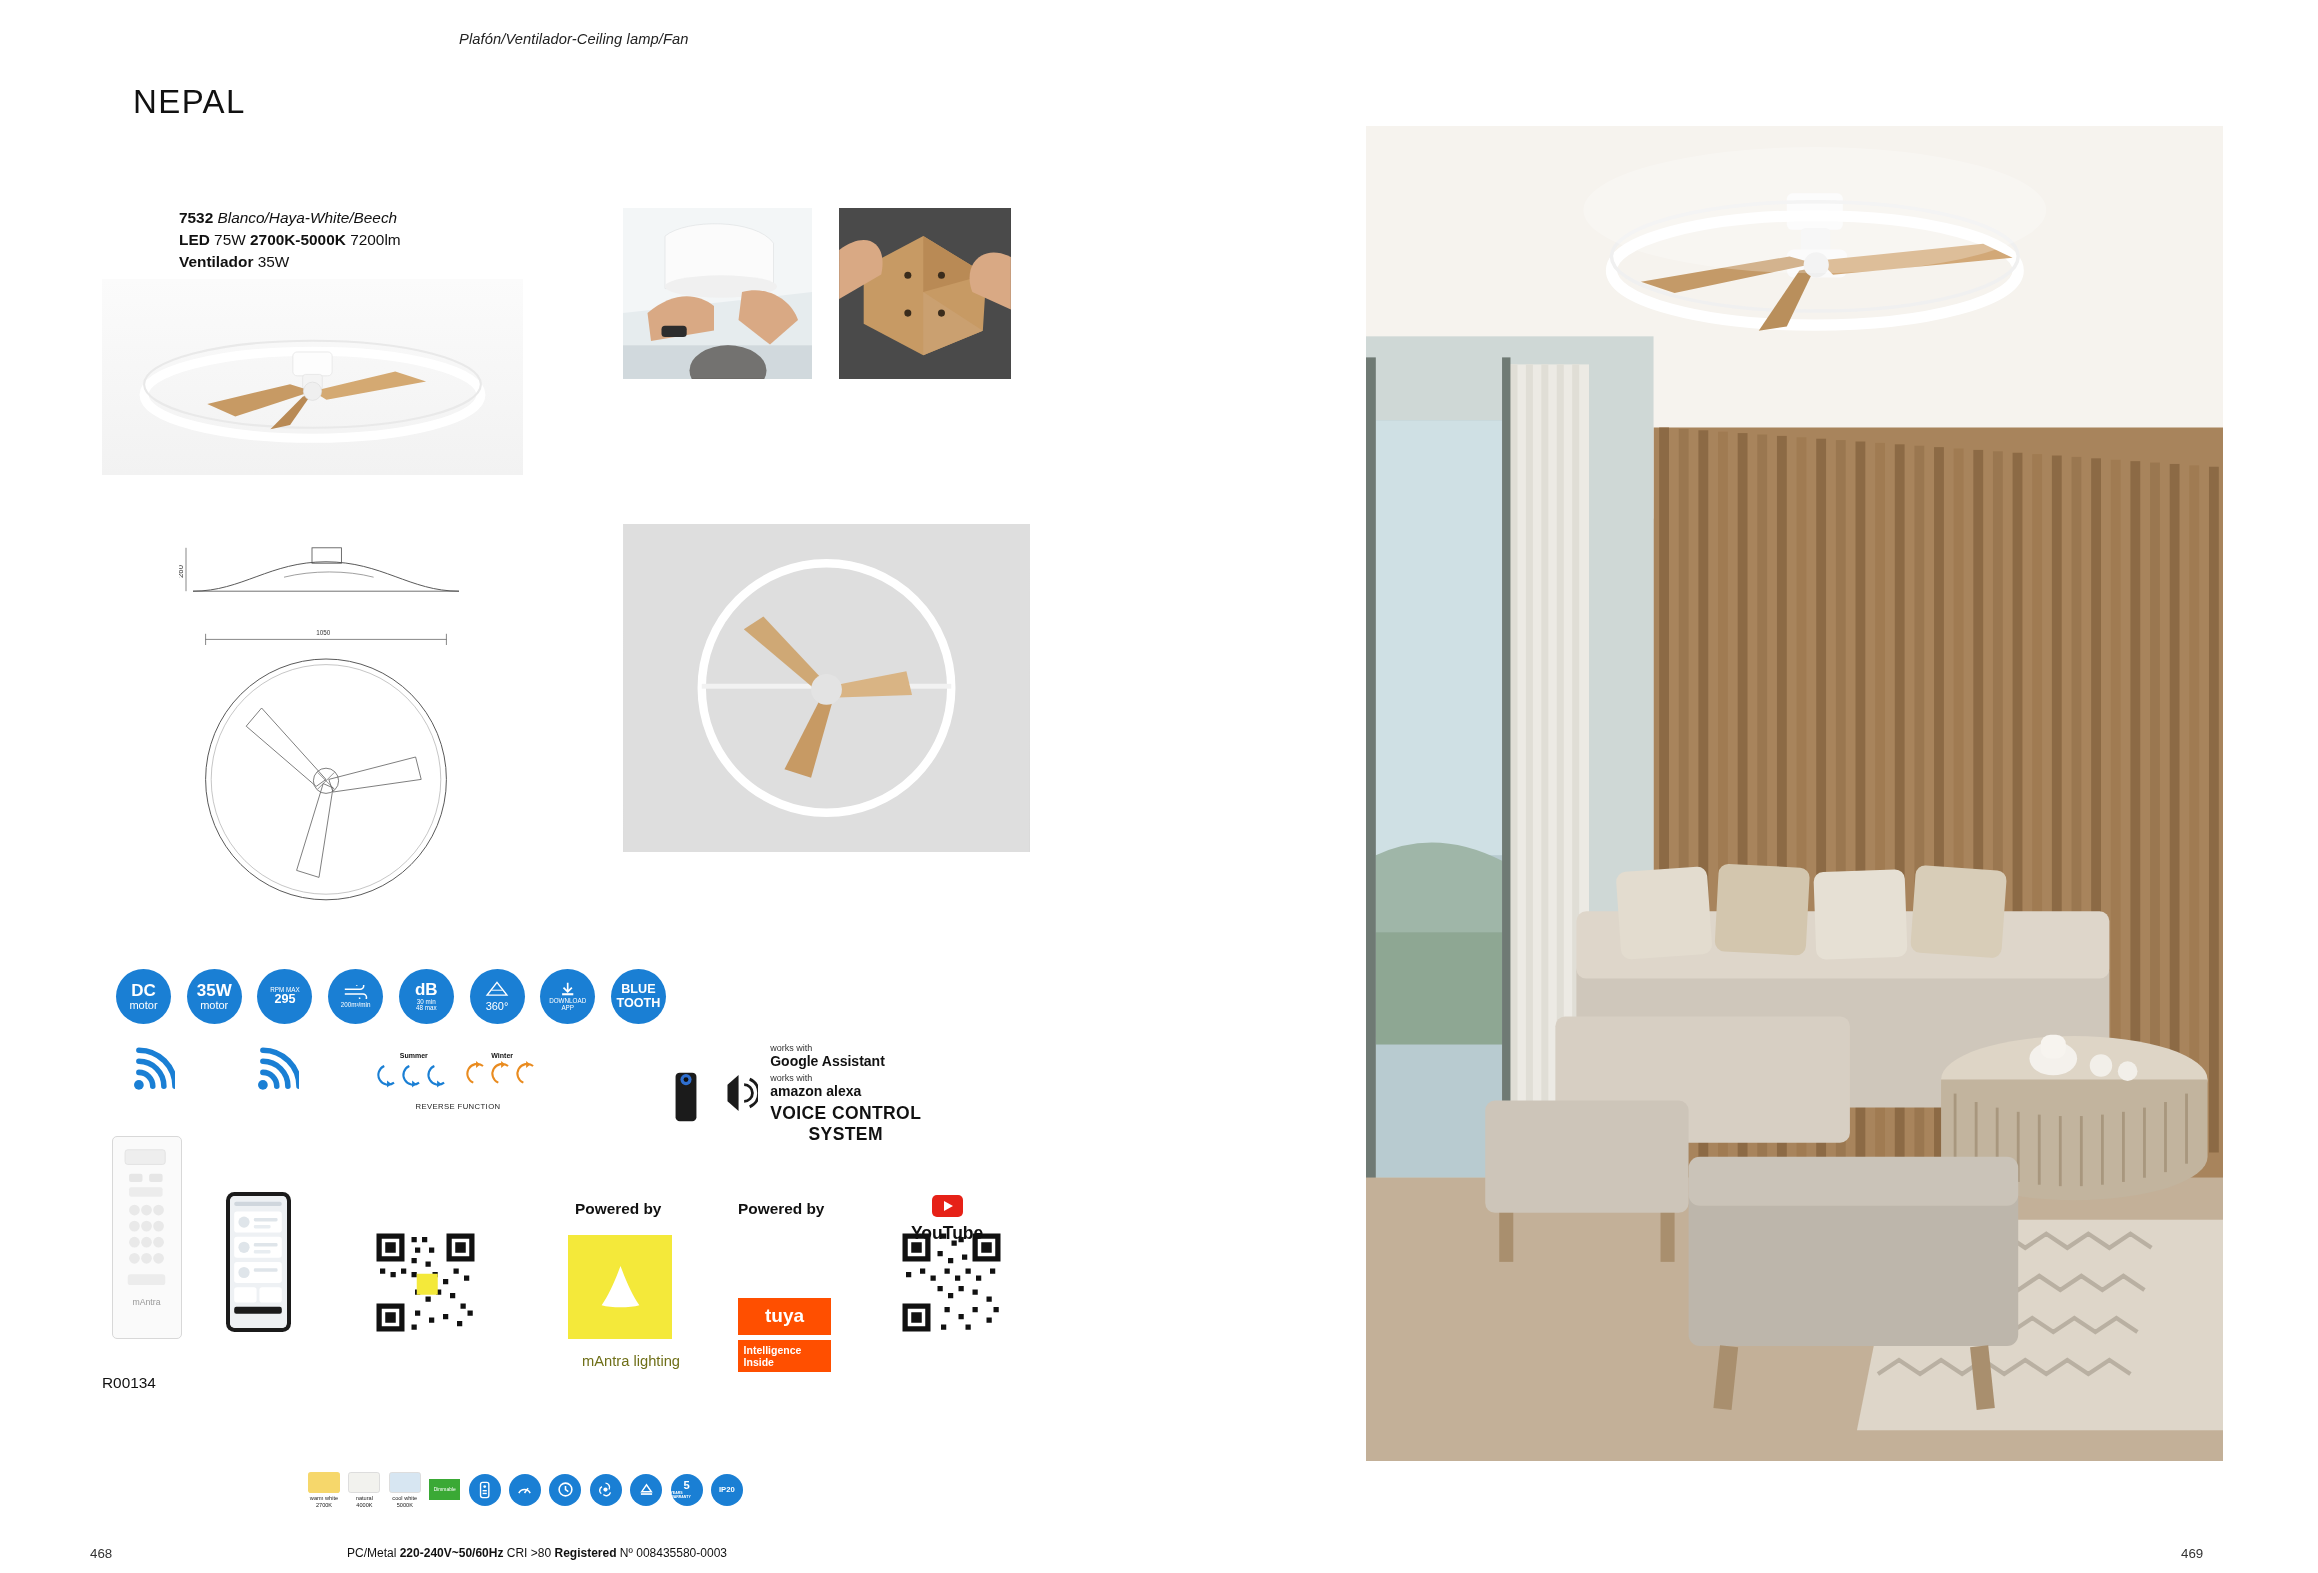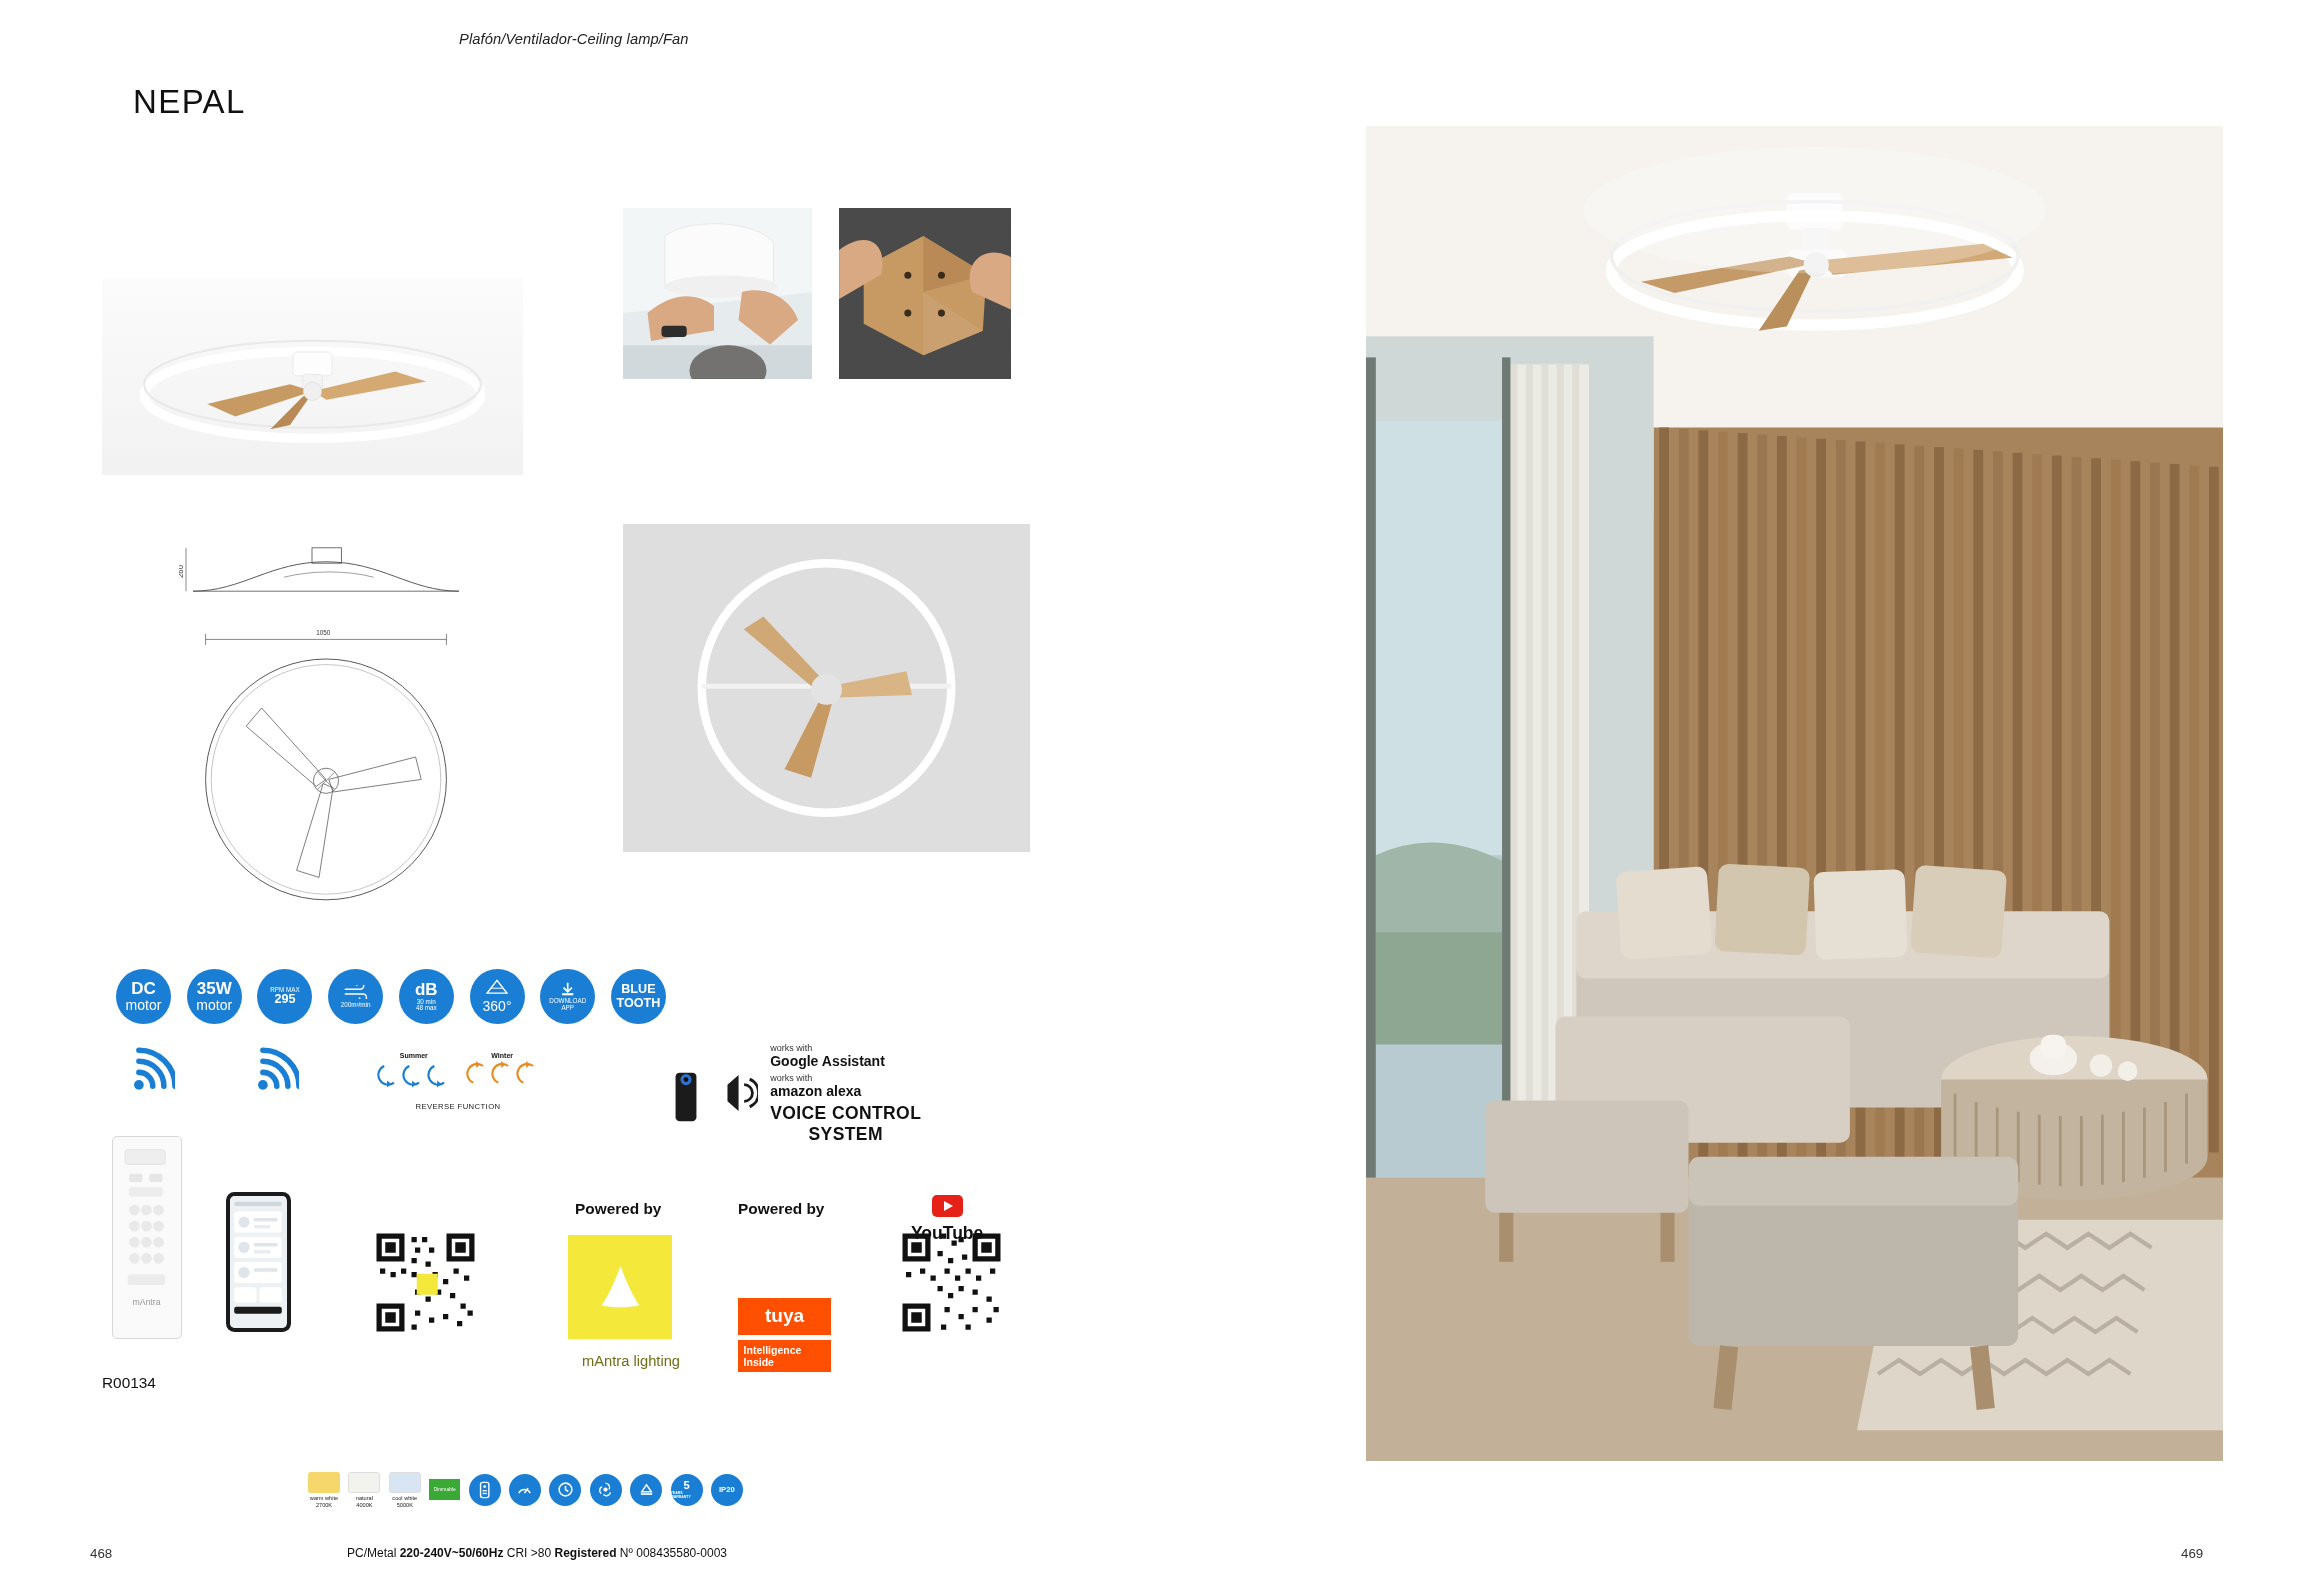--- a/index.html
+++ b/index.html
@@ -60,21 +60,21 @@
   .icon-row-1 { position:absolute; left:116px; top:969px; }
   .circ {
     width:55px; height:55px; border-radius:50%;
     background:#1a7fd4; color:#fff; display:inline-flex;
     flex-direction:column; align-items:center; justify-content:center;
     margin-right:12.6px; text-align:center; line-height:1.05;
     vertical-align:top;
   }
   .circ .big { font-size:17px; font-weight:bold; }
   .circ .mid { font-size:12.6px; font-weight:bold; }
-  .circ .sm { font-size:14px; }
+  .circ .sm { font-size:11px; }
   .circ .xs { font-size:6.3px; }
 
   .wifi { position:absolute; color:#1a7fd4; }
   #wifi-1 { left:125px; top:1046px; }
   #wifi-2 { left:249px; top:1046px; }
 
   .reverse-block { position:absolute; left:372px; top:1052px; width:172px; }
   .reverse-label { font-size:7.7px; text-align:center; margin-top:9px; letter-spacing:0.4px; color:#222; }
   .season-lbl { font-size:7px; font-weight:bold; color:#111; }
 
@@ -140,20 +140,36 @@
 </style>
 </head>
 <body>
 
 <div class="page">
 
   <div class="breadcrumb">Plafón/Ventilador-Ceiling lamp/Fan</div>
 
   <div class="title">NEPAL</div>
 
+  <div class="specs">
+    <div>
+      <span class="b">7532</span>
+      <span class="it">Blanco/Haya-White/Beech</span>
+    </div>
+    <div>
+      <span class="b">LED</span>
+      <span>75W</span>
+      <span class="b">2700K-5000K</span>
+      <span>7200lm</span>
+    </div>
+    <div>
+      <span class="b">Ventilador</span>
+      <span>35W</span>
+    </div>
+  </div>
 
   <div class="hero-photo">
     <svg class="fan-svg" viewBox="0 0 600 280">
       <ellipse cx="300" cy="165" rx="240" ry="62" fill="none" stroke="#ffffff" stroke-width="13"></ellipse>
       <ellipse cx="300" cy="150" rx="240" ry="62" fill="none" stroke="#e9e9e9" stroke-width="3"></ellipse>
       <rect x="272" y="104" width="56" height="34" rx="6" fill="#fdfdfd" stroke="#e2e2e2"></rect>
       <rect x="286" y="136" width="28" height="22" rx="4" fill="#f4f4f4" stroke="#e2e2e2"></rect>
       <path d="M300 160 L190 196 L150 178 L268 150 Z" fill="#c79a64"></path>
       <path d="M300 160 L418 132 L462 146 L320 172 Z" fill="#d4a972"></path>
       <path d="M300 162 L268 208 L240 214 L286 168 Z" fill="#b98a55"></path>

